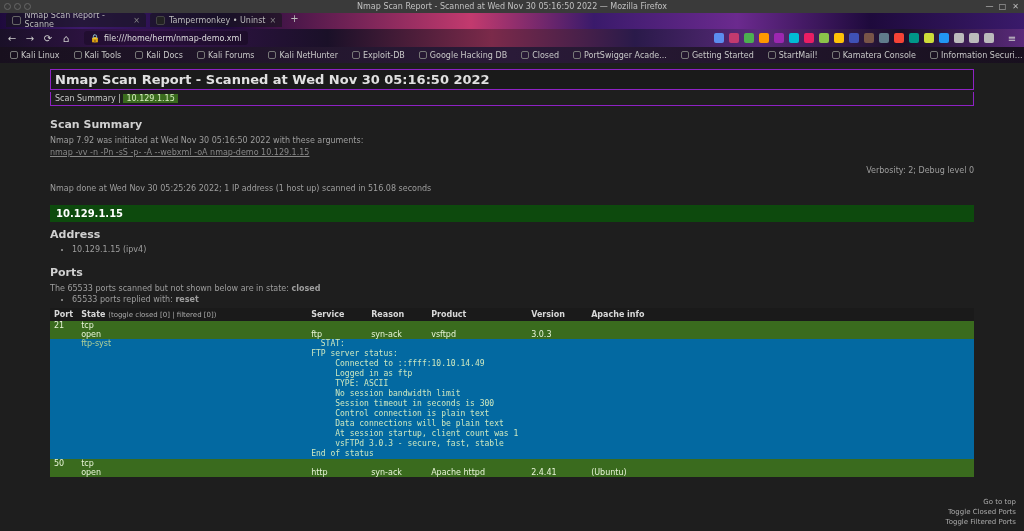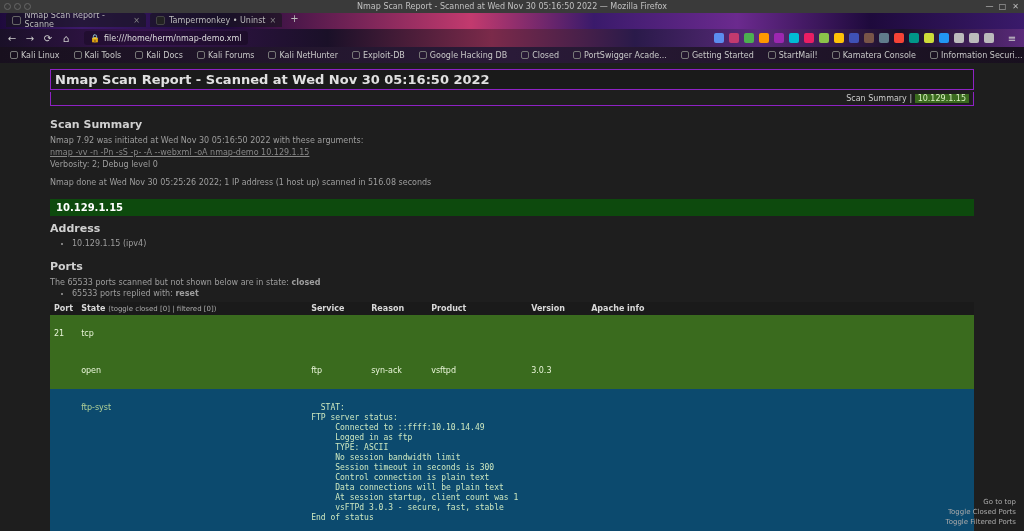--- a/index.html
+++ b/index.html
@@ -26,33 +26,33 @@
 
 .bookbar{height:16px;background:linear-gradient(90deg,#18101e,#2a1a38 50%,#18101e);display:flex;align-items:center;padding:0 10px;gap:10px;font-size:8px;color:#c8c8c8;}
 .bookbar .bk{display:flex;align-items:center;gap:3px;white-space:nowrap;}
 .bookbar .bki{width:8px;height:8px;border-radius:2px;border:1px solid #777;display:inline-block;}
 .bookbar .right{margin-left:auto;display:flex;gap:6px;}
 
 .page{background:#1e1e1e;height:468px;overflow:hidden;position:relative;}
 .inner{padding:6px 50px 0 50px;}
 .headerbox{border:1px solid #8e22c4;background:#1a1a1a;padding:2px 4px;}
 .headerbox h1{font-size:13px;font-weight:bold;color:#e0e0e0;}
-.subhead{margin-top:2px;padding:2px 4px;font-size:8px;color:#ccc;border:1px solid #8e22c4;border-top:none;text-align:right;}
+.subhead{margin-top:2px;padding:2px 4px;font-size:8px;color:#ccc;border:1px solid #8e22c4;border-top:none;}
 .subhead .ip{background:#3a6b1e;color:#d8f0c0;padding:0 3px;}
 h2.sec{font-size:11px;color:#d0d0d0;margin:12px 0 4px 0;font-weight:bold;}
 .info{font-size:8px;color:#9e9e9e;line-height:1.5;}
 .info .cmd{text-decoration:underline;color:#888;}
 .hostbar{margin-top:10px;background:#0d4a0d;color:#fff;font-size:10px;font-weight:bold;padding:3px 6px;}
 ul.bul{list-style:disc;margin-left:22px;font-size:8px;color:#9e9e9e;}
 table.ports{width:100%;border-collapse:collapse;margin-top:4px;font-size:8px;}
 table.ports th{background:#1a1a1a;color:#d8d8d8;text-align:left;padding:2px 4px;font-weight:bold;}
 table.ports th .tog{font-weight:normal;font-size:7px;color:#aaa;}
-table.ports td{padding:14px 4px;vertical-align:top;}
+table.ports td{padding:0 4px;vertical-align:top;}
 tr.prow td{background:#3a6b1e;color:#e8f5d8;}
-tr.drow td{background:#0c4a6e;color:#cde8c0;}
+tr.drow td{background:#0369a1;color:#cde8c0;}
 tr.drow td.label{color:#b0d098;width:110px;}
 pre.script{font-family:monospace;font-size:8px;white-space:pre;color:#cde8c0;line-height:1.25;}
 .footlinks{position:absolute;right:8px;bottom:4px;text-align:right;font-size:7px;color:#aaa;line-height:1.3;}
 .footlinks div{margin-top:1px;}
 </style>
 </head>
 <body>
 
 <div class="titlebar">
   <div class="wincircles">
@@ -186,21 +186,21 @@
     </div>
     <div class="subhead">
       <a style="color:#ccc;">Scan Summary</a>
       | <span class="ip">10.129.1.15</span>
     </div>
 
     <h2 class="sec">Scan Summary</h2>
     <div class="info">
       <div>Nmap 7.92 was initiated at Wed Nov 30 05:16:50 2022 with these arguments:</div>
       <div class="cmd">nmap -vv -n -Pn -sS -p- -A --webxml -oA nmap-demo 10.129.1.15</div>
-      <div style="">Verbosity: 2; Debug level 0</div>
+      <div style="margin-top:6px;text-align:right;">Verbosity: 2; Debug level 0</div>
       <div style="margin-top:6px;">Nmap done at Wed Nov 30 05:25:26 2022; 1 IP address (1 host up) scanned in 516.08 seconds</div>
     </div>
 
     <div class="hostbar">10.129.1.15</div>
 
     <h2 class="sec" style="margin-top:6px;">Address</h2>
     <ul class="bul">
         <li>10.129.1.15 (ipv4)</li>
       </ul>
 

